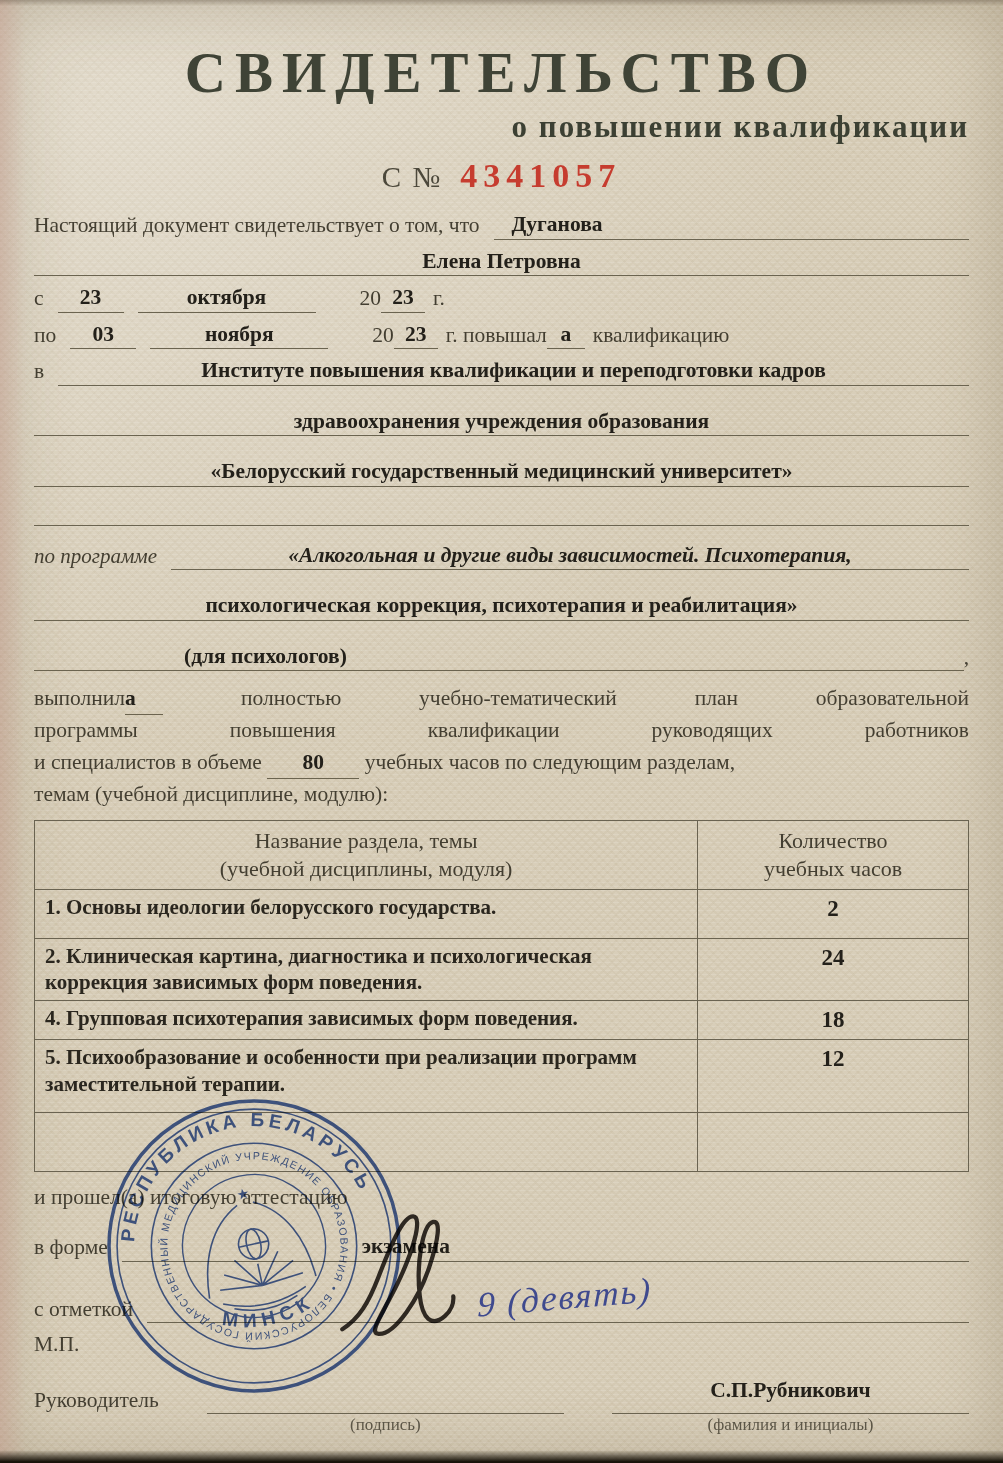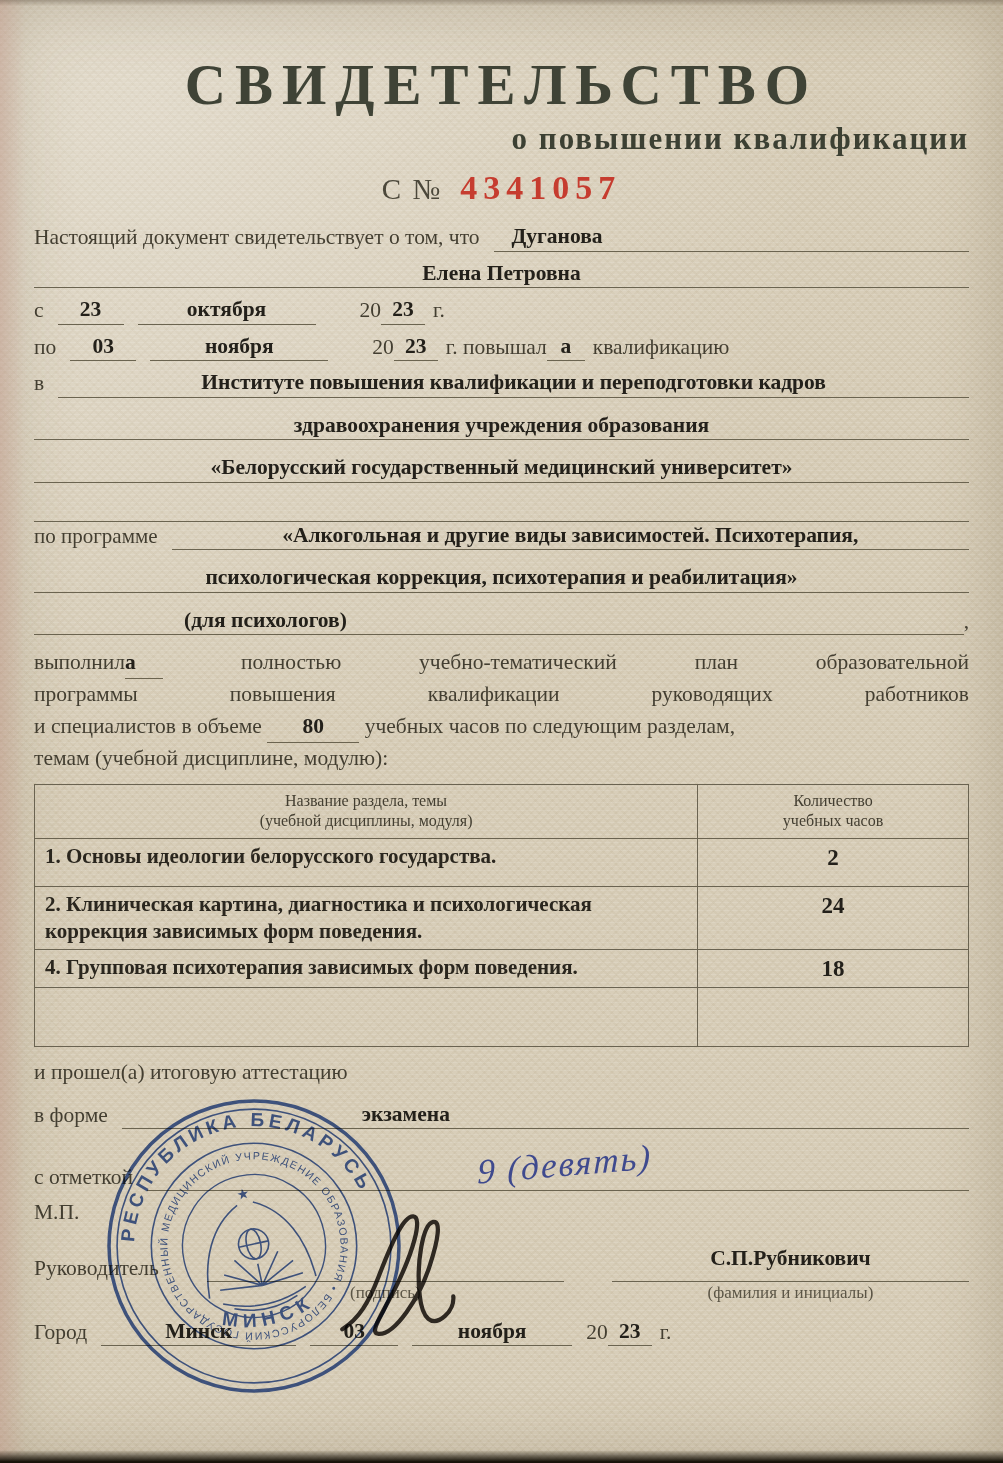--- a/index.html
+++ b/index.html
@@ -21,50 +21,50 @@
     padding:0 34px;box-sizing:border-box;
   }
   .edge-left{position:absolute;left:0;top:0;bottom:0;width:26px;
     background:linear-gradient(to right, rgba(205,150,140,.30), rgba(205,150,140,0));pointer-events:none;}
   .edge-bottom{position:absolute;left:0;right:0;bottom:0;height:13px;
     background:linear-gradient(to top,#171209 10%, rgba(23,18,9,0));pointer-events:none;}
   .edge-top{position:absolute;left:0;right:0;top:0;height:6px;
     background:linear-gradient(to bottom, rgba(70,55,40,.30), rgba(70,55,40,0));pointer-events:none;}
 
   h1.title{
-    text-align:center;margin:52px 0 4px;
+    text-align:center;margin:40px 0 4px;
     font-size:57px;font-weight:bold;letter-spacing:9px;color:#3f4336;
   }
   .subtitle{text-align:right;font-size:31px;font-weight:bold;letter-spacing:2px;color:#3c4033;}
   .serial{text-align:center;margin-top:12px;}
   .serial .ser-label{font-size:29px;color:#4c483b;letter-spacing:2px;}
   .serial .ser-number{font-size:34px;font-weight:bold;color:#c63c2f;letter-spacing:6px;margin-left:14px;}
 
   .content{margin-top:16px;font-size:21.5px;line-height:1.28;}
   .fline{display:flex;align-items:flex-end;}
   .lbl{white-space:nowrap;}
   .blank{
     border-bottom:1.6px solid #6b6450;
     text-align:center;font-weight:bold;color:#23201a;
     min-height:26px;
   }
   .grow{flex:1;}
   .mr{margin-right:14px;}
   .ml{margin-left:8px;}
   .left-text{text-align:left;padding-left:18px;}
 
-  .mt8{margin-top:8px;} .mt10{margin-top:14px;} .mt12{margin-top:12px;}
-  .mt14{margin-top:14px;} .mt16{}
+  .mt8{margin-top:8px;} .mt10{margin-top:22px;} .mt12{margin-top:12px;}
+  .mt14{margin-top:14px;} .mt16{margin-top:16px;font-style:italic;}
 
   .just{text-align:justify;text-align-last:justify;}
   .inlineblank{display:inline-block;border-bottom:1.6px solid #6b6450;font-weight:bold;color:#23201a;text-align:center;}
 
   table.hours{width:100%;border-collapse:collapse;margin-top:10px;}
   table.hours th,table.hours td{border:1.6px solid #6a6351;padding:4px 10px;vertical-align:top;}
-  table.hours th{font-weight:normal;font-size:16px;text-align:center;padding:6px 8px;}
+  table.hours th{font-weight:normal;font-size:22px;text-align:center;padding:6px 8px;}
   table.hours th span{display:block;}
   td.tname{font-weight:bold;font-size:21px;color:#2a261e;width:71%;padding-top:8px;}
   td.thours{font-weight:bold;font-size:23px;color:#23201a;text-align:center;padding-top:6px;}
   tr.rowpad td{padding-bottom:14px;}
   tr.empty td{height:50px;}
 
   .caption{font-size:17px;color:#5b5546;font-weight:normal;text-align:center;}
   .field{display:flex;flex-direction:column;}
   .hand-mark{
     display:inline-block;font-style:italic;font-size:35px;font-weight:normal;
@@ -183,20 +183,24 @@
         <td class="tname">1. Основы идеологии белорусского государства.</td>
         <td class="thours">2</td>
       </tr>
       <tr>
         <td class="tname">2. Клиническая картина, диагностика и психологическая коррекция зависимых форм поведения.</td>
         <td class="thours">24</td>
       </tr>
       <tr>
         <td class="tname">4. Групповая психотерапия зависимых форм поведения.</td>
         <td class="thours">18</td>
+      </tr>
+      <tr class="rowpad">
+        <td class="tname">5. Психообразование и особенности при реализации программ заместительной терапии.</td>
+        <td class="thours">12</td>
       </tr>
       <tr class="empty">
         <td class="tname"></td>
         <td class="thours"></td>
       </tr>
     </tbody>
       </table>
 
     <div class="mt12">и прошел(а) итоговую аттестацию</div>
 

